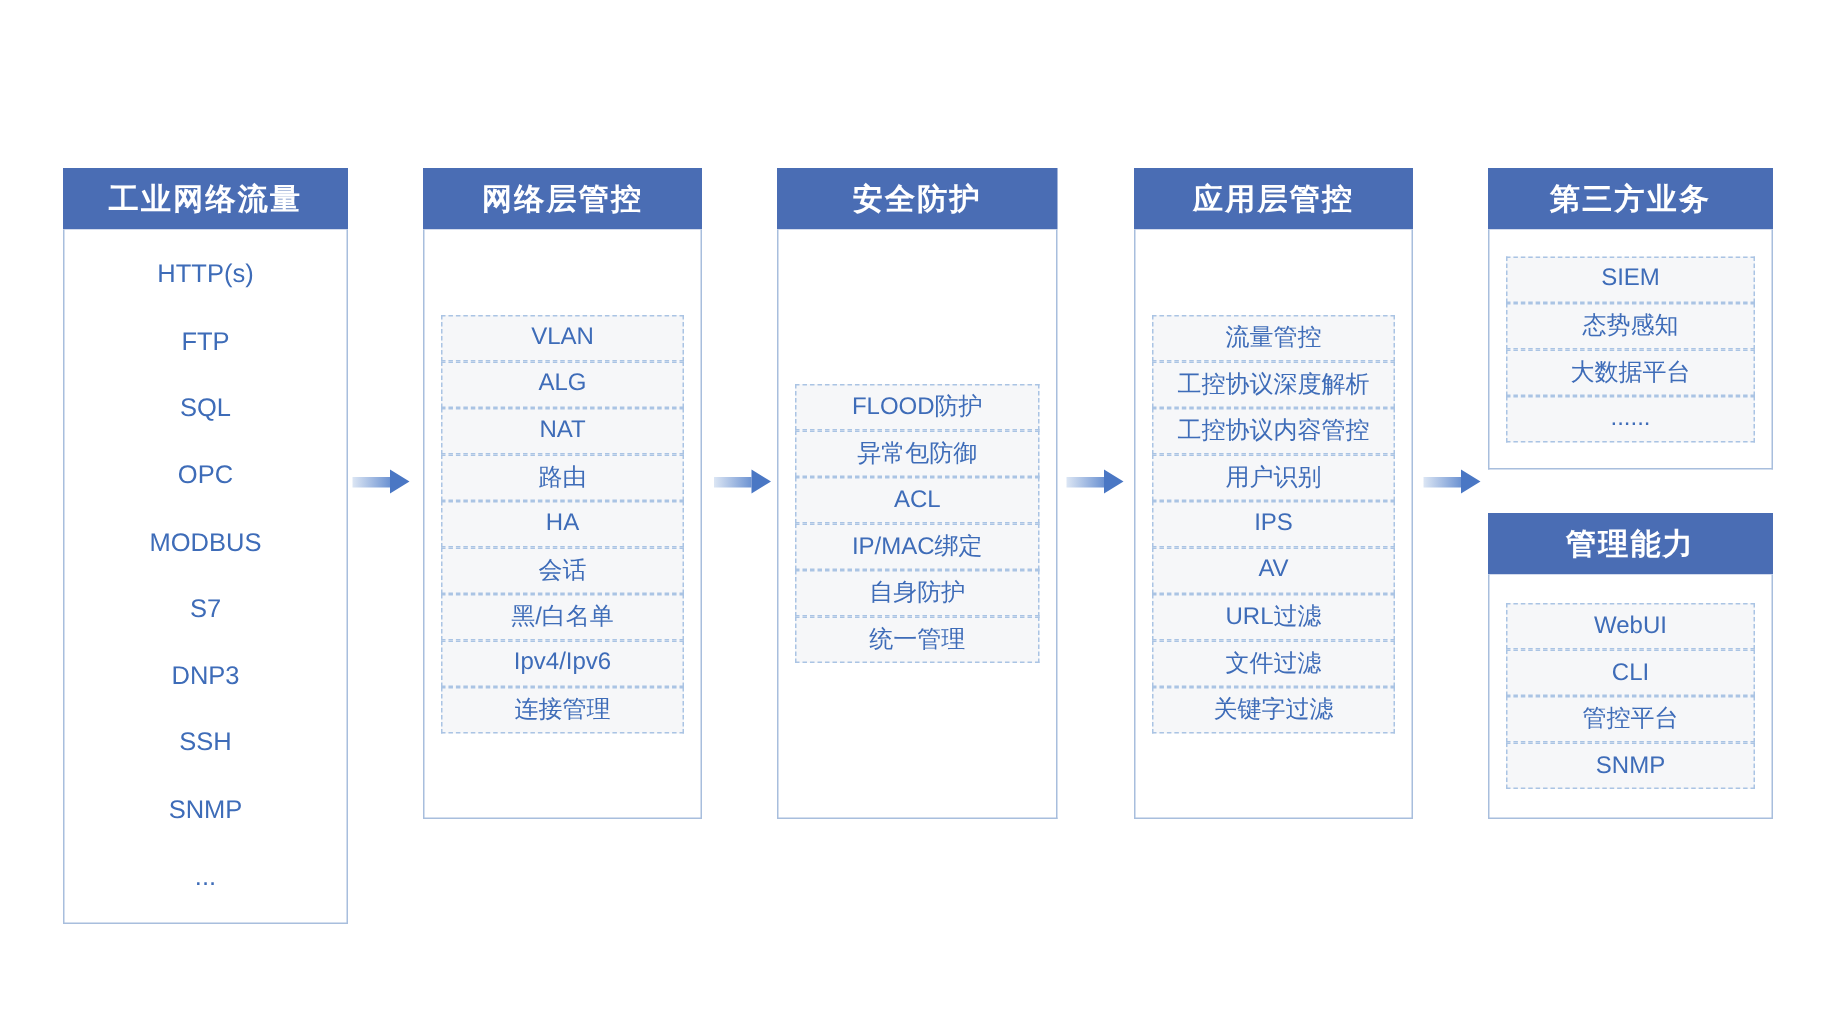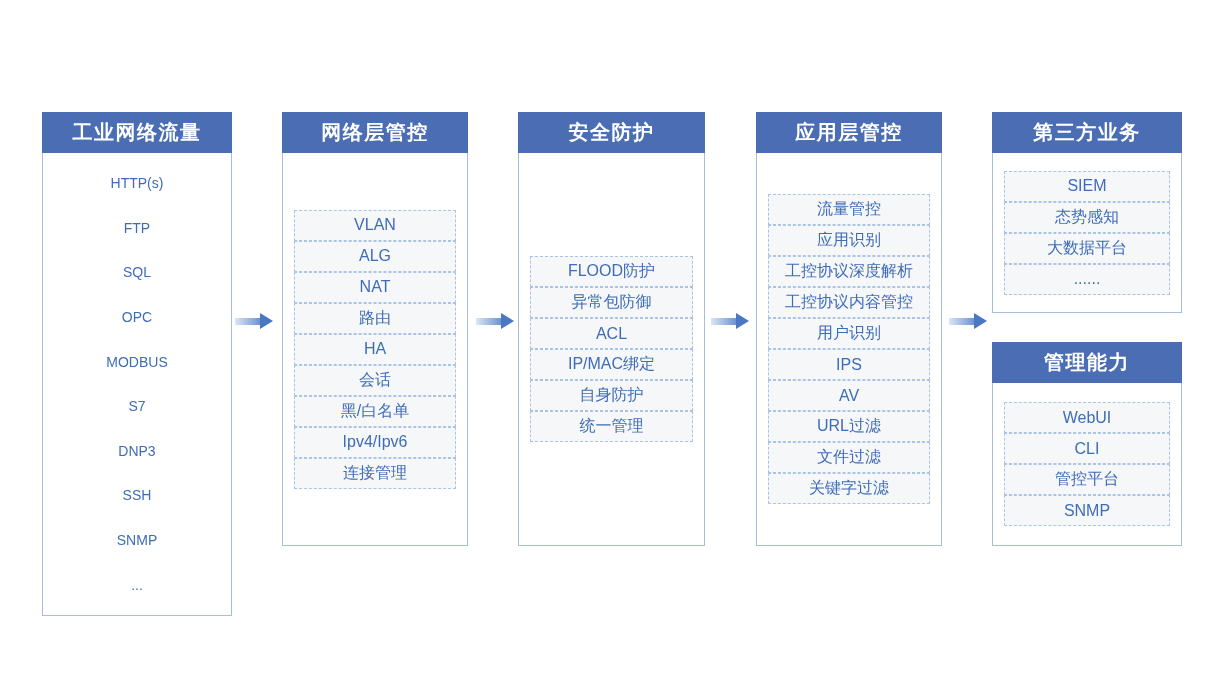--- a/index.html
+++ b/index.html
@@ -27,21 +27,21 @@
     border:1px solid var(--column-border,#a8bedd);
     border-top:none;
     display:flex;flex-direction:column;
     box-sizing:border-box;
   }
   .col-body.plain{justify-content:space-around;padding:8px 10px;}
   .col-body.boxed{justify-content:center;padding:10px 11px;}
 
   .plain-item{
     color:var(--item-text,#3e6cb8);
-    font-size:14px;text-align:center;flex:0 0 auto;
+    font-size:17px;text-align:center;flex:0 0 auto;
   }
   .box-item{
     flex:0 0 31px;height:31px;
     background:var(--item-bg,#f6f7f9);
     border:1px dashed var(--item-border,#aac4e4);
     color:var(--item-text,#3e6cb8);
     font-size:16px;
     display:flex;align-items:center;justify-content:center;
     box-sizing:border-box;
   }
@@ -120,21 +120,20 @@
           <div class="box-item">ACL</div>
           <div class="box-item">IP/MAC绑定</div>
           <div class="box-item">自身防护</div>
           <div class="box-item">统一管理</div>
         </div>
       </div>
       <div class="column col-3">
         <div class="col-header">应用层管控</div>
         <div class="col-body boxed">
           <div class="box-item">流量管控</div>
-          <div class="box-item">应用识别</div>
           <div class="box-item">工控协议深度解析</div>
           <div class="box-item">工控协议内容管控</div>
           <div class="box-item">用户识别</div>
           <div class="box-item">IPS</div>
           <div class="box-item">AV</div>
           <div class="box-item">URL过滤</div>
           <div class="box-item">文件过滤</div>
           <div class="box-item">关键字过滤</div>
         </div>
       </div>

